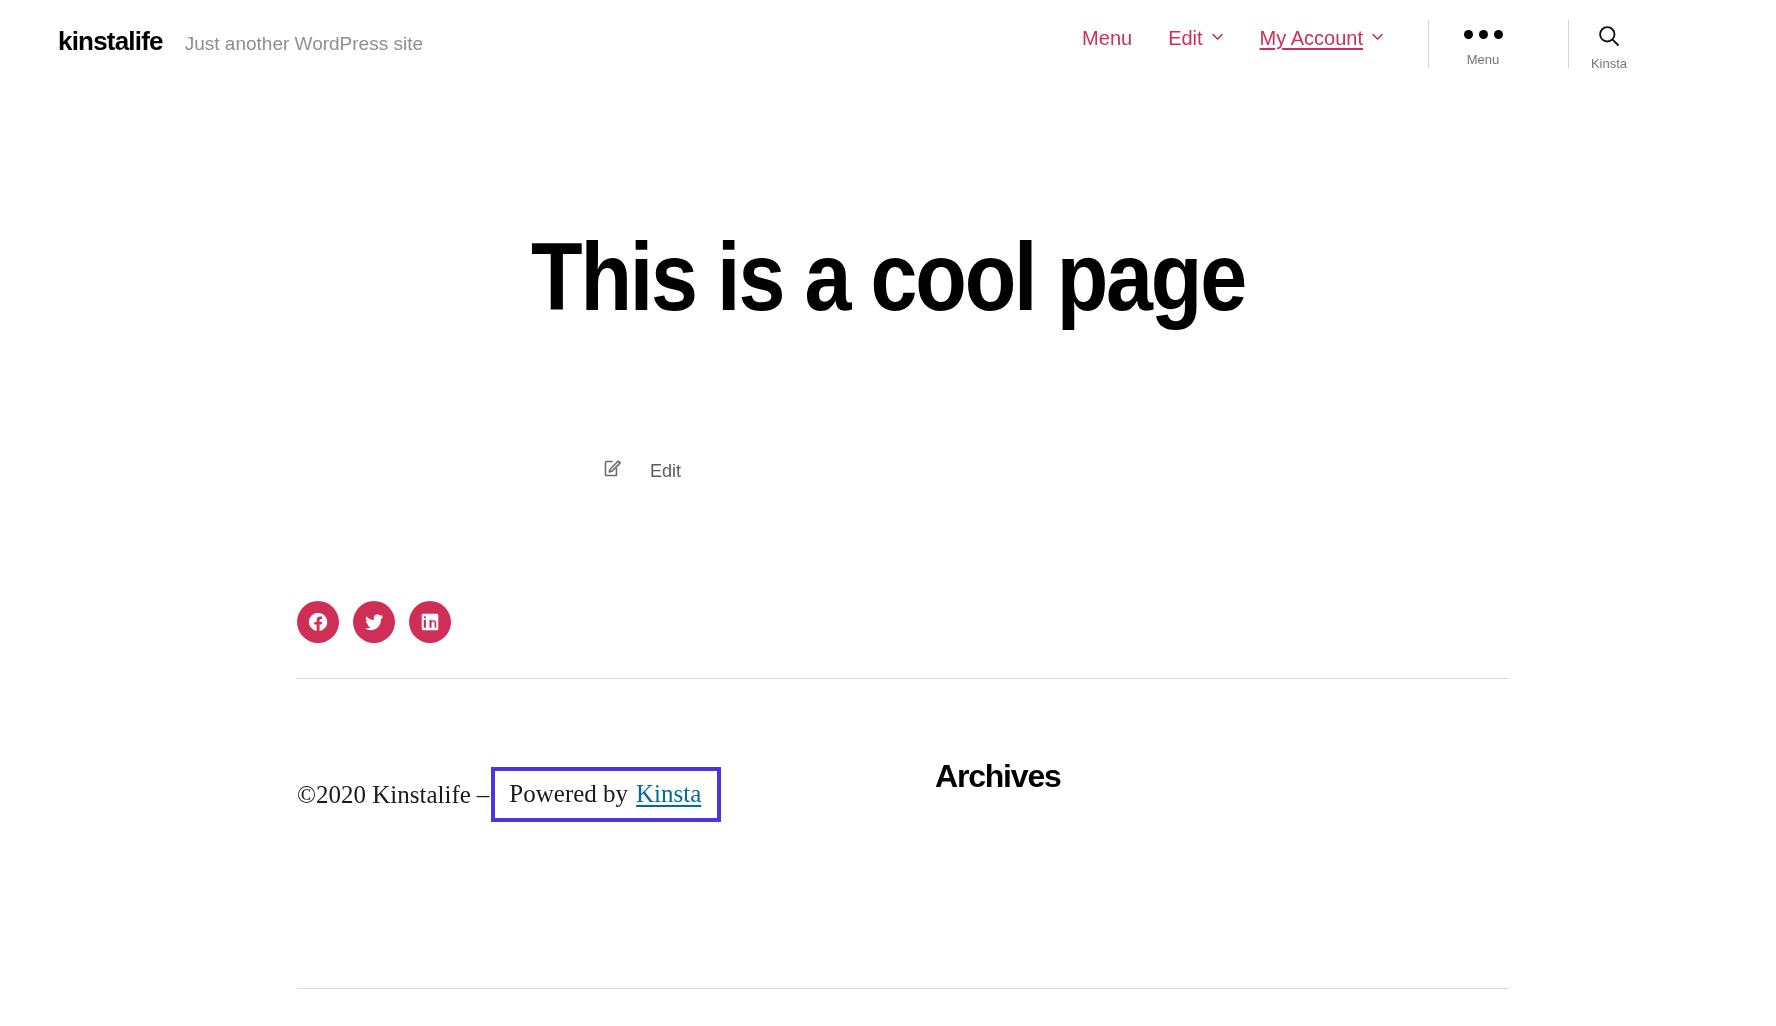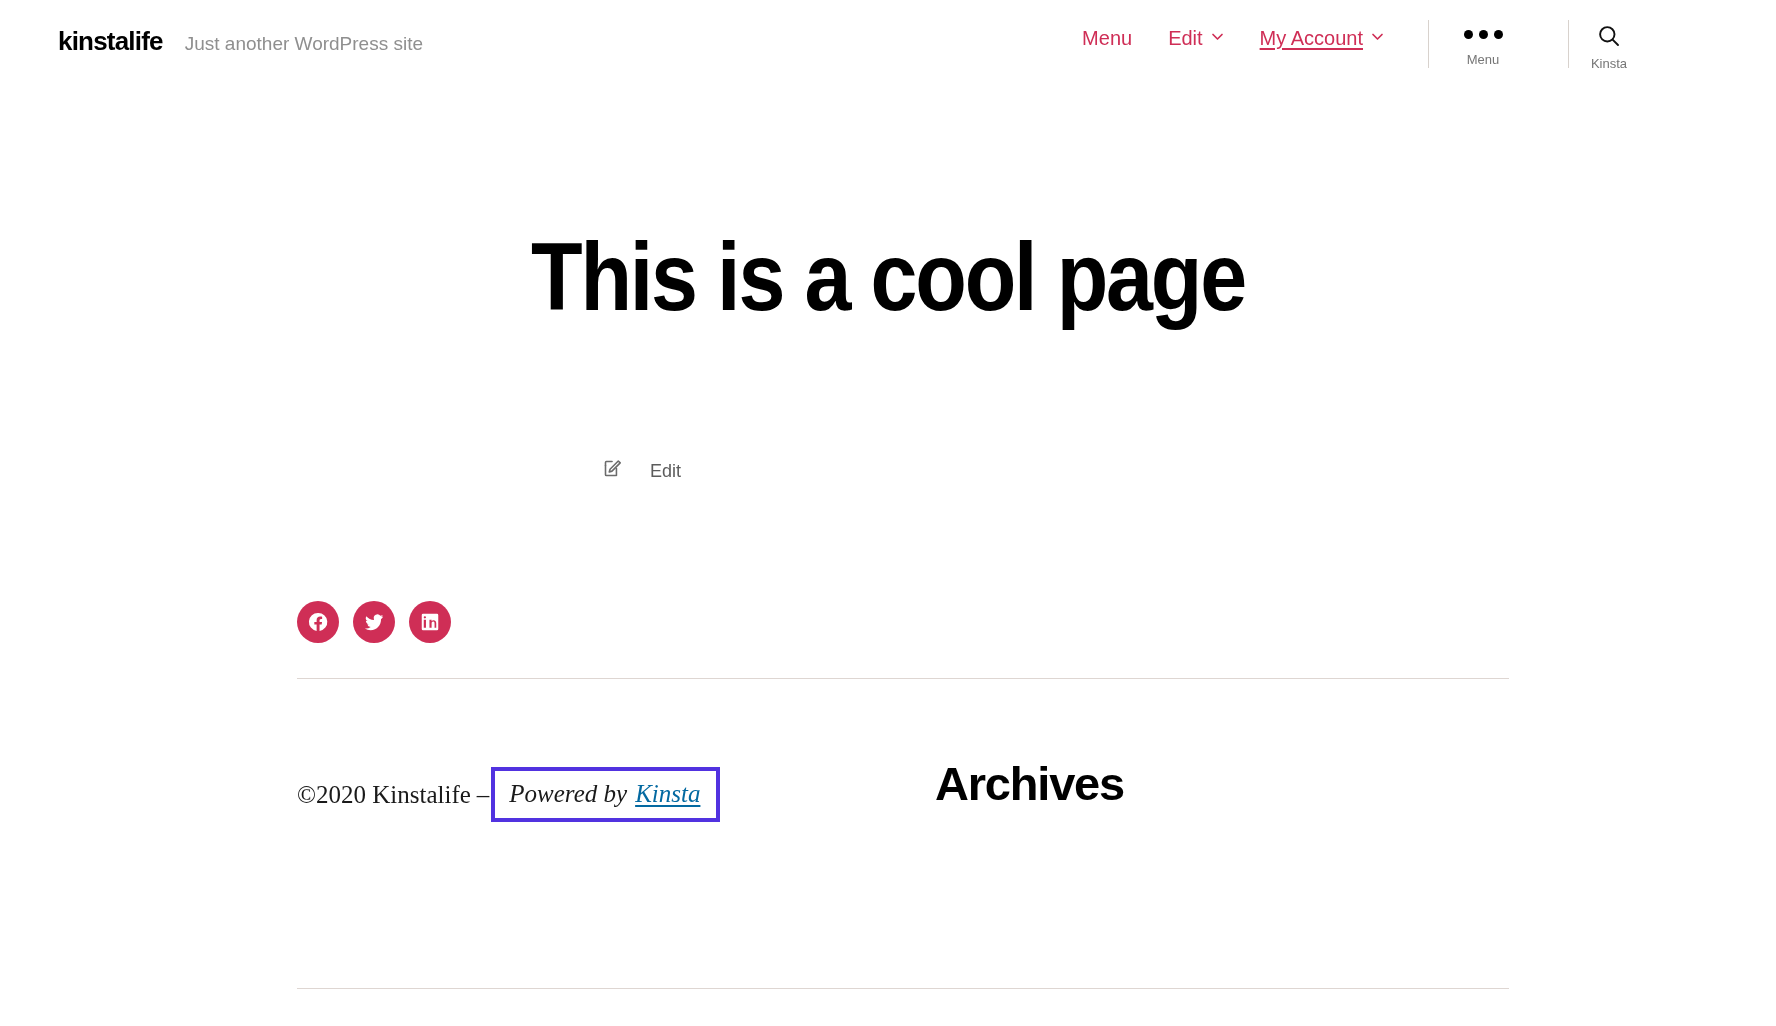--- a/index.html
+++ b/index.html
@@ -231,41 +231,40 @@
   }
   #powered-by-box {
     border: 4px solid #5132e0;
     padding: 10px 16px 12px 14px;
     display: flex;
     align-items: baseline;
     gap: 8px;
     line-height: 1;
     background: #ffffff;
     margin-left: -4px;
-    font-style: italic;
   }
   #powered-by-text { line-height: 1; }
   #kinsta-link {
     color: #0369a1;
     text-decoration: underline;
     text-underline-offset: 3px;
     cursor: pointer;
     line-height: 1;
   }
 
   
   #archives-widget {
     position: absolute;
     left: 638px;
     top: 0px;
   }
   #archives-title {
     font-family: "Liberation Sans", sans-serif;
     font-weight: 700;
-    font-size: 47px;
+    font-size: 32px;
     letter-spacing: -1.2px;
     color: #000000;
     line-height: 1;
     margin: 0 0 38px 0;
   }
   #archives-list {
     list-style: none;
     margin: 0;
     padding: 0;
   }

